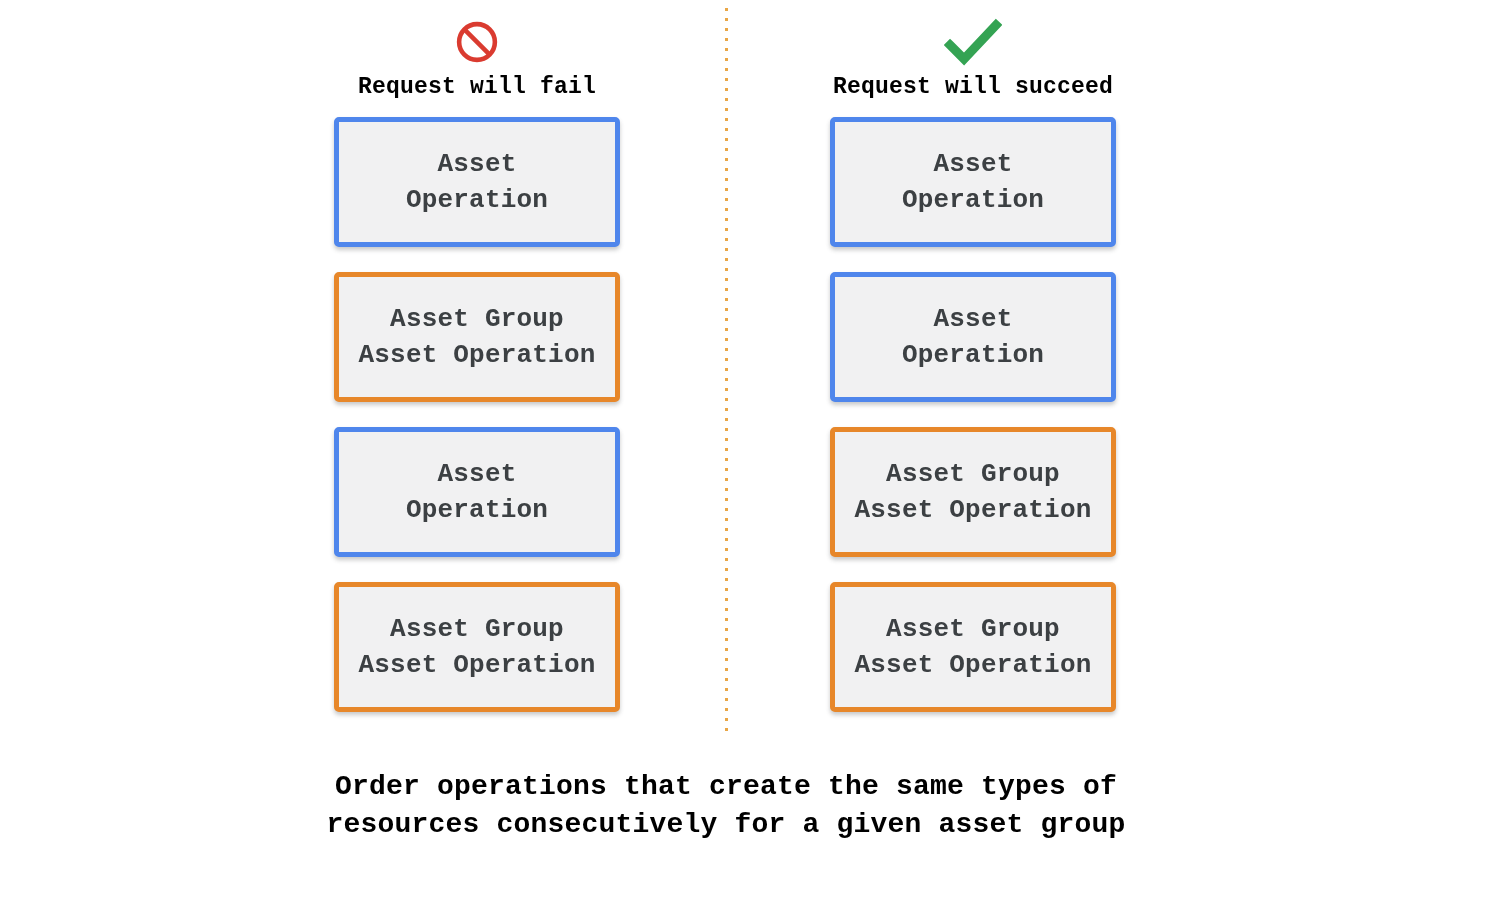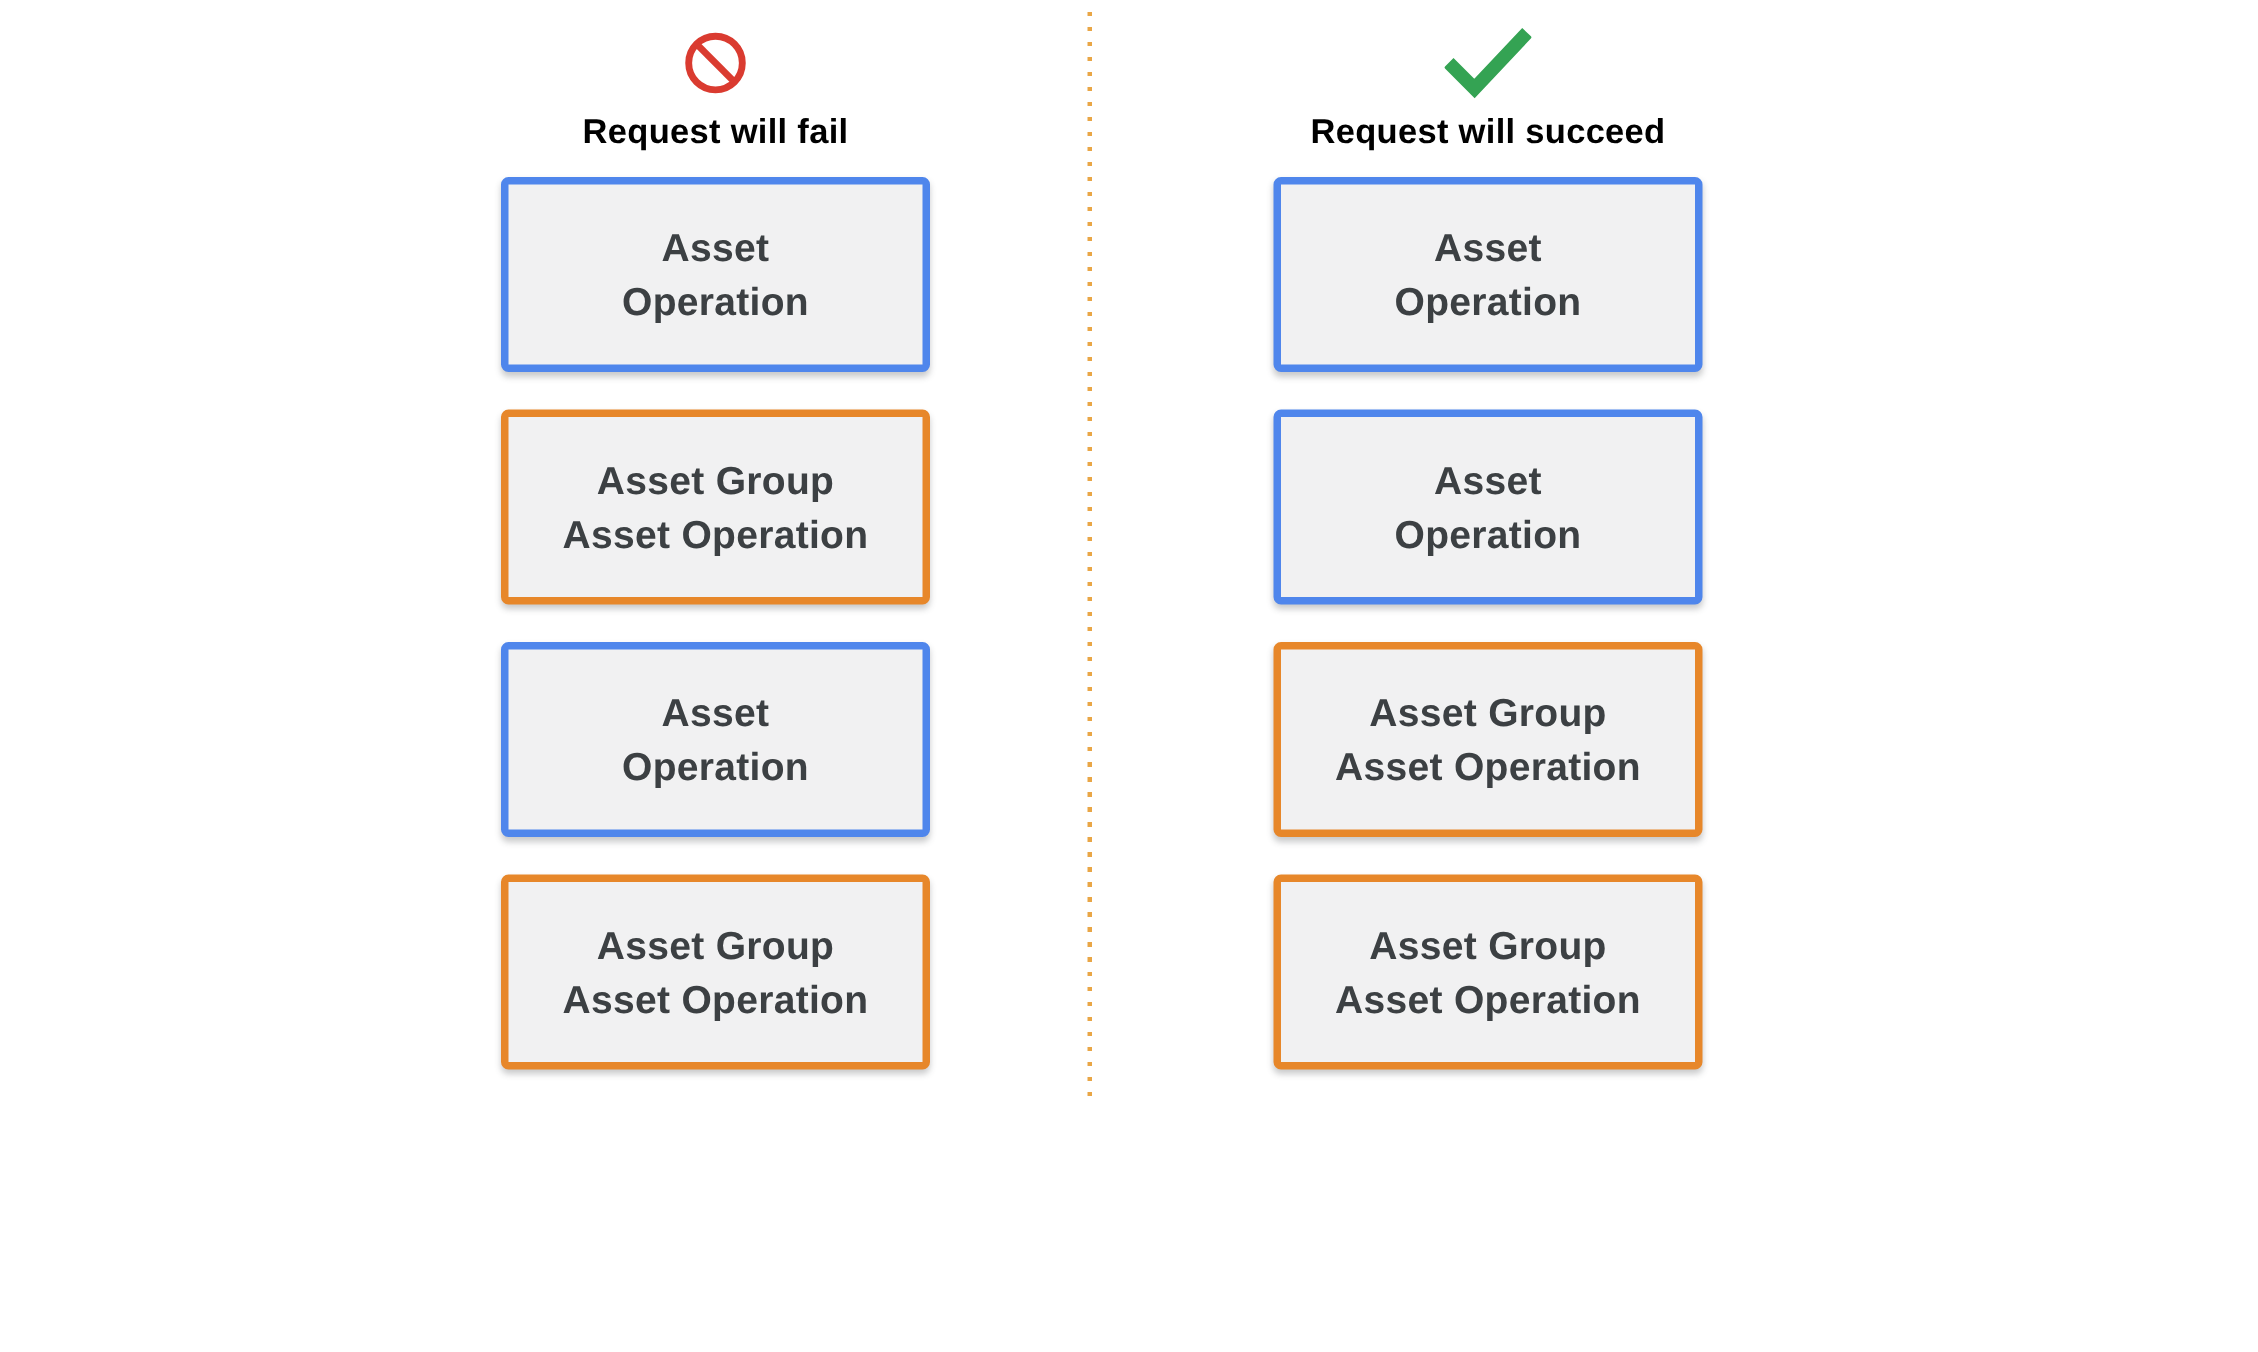--- a/index.html
+++ b/index.html
@@ -15,32 +15,33 @@
   * { margin: 0; padding: 0; box-sizing: border-box; }
   html, body { background: #ffffff; }
   body { font-family: "Liberation Sans", sans-serif; }
 
   .canvas {
     position: relative;
     width: 1505px;
     height: 901px;
     background: #ffffff;
     overflow: hidden;
+    font-family: Liberation Mono, monospace;
   }
 
   .column {
     position: absolute;
     top: 14px;
     width: 286px;
     display: flex;
     flex-direction: column;
     align-items: center;
   }
   .col-left  { left: 334px; }
-  .col-right { left: 830px; margin-left: 19px; }
+  .col-right { left: 830px; }
 
   .col-icon {
     height: 48px;
     display: flex;
     align-items: center;
     justify-content: center;
     margin-top: 4px;
   }
 
   .col-title {
@@ -160,14 +161,18 @@
     <div class="box box--asset_group">
       <span class="box-label">Asset Group
 Asset Operation</span>
     </div>
     <div class="box box--asset_group">
       <span class="box-label">Asset Group
 Asset Operation</span>
     </div>
   </section>
 
+  <p class="caption">
+    <span>Order operations that create the same types of</span><br>
+    <span>resources consecutively for a given asset group</span>
+  </p>
 
 </div>
 
 </body></html>

